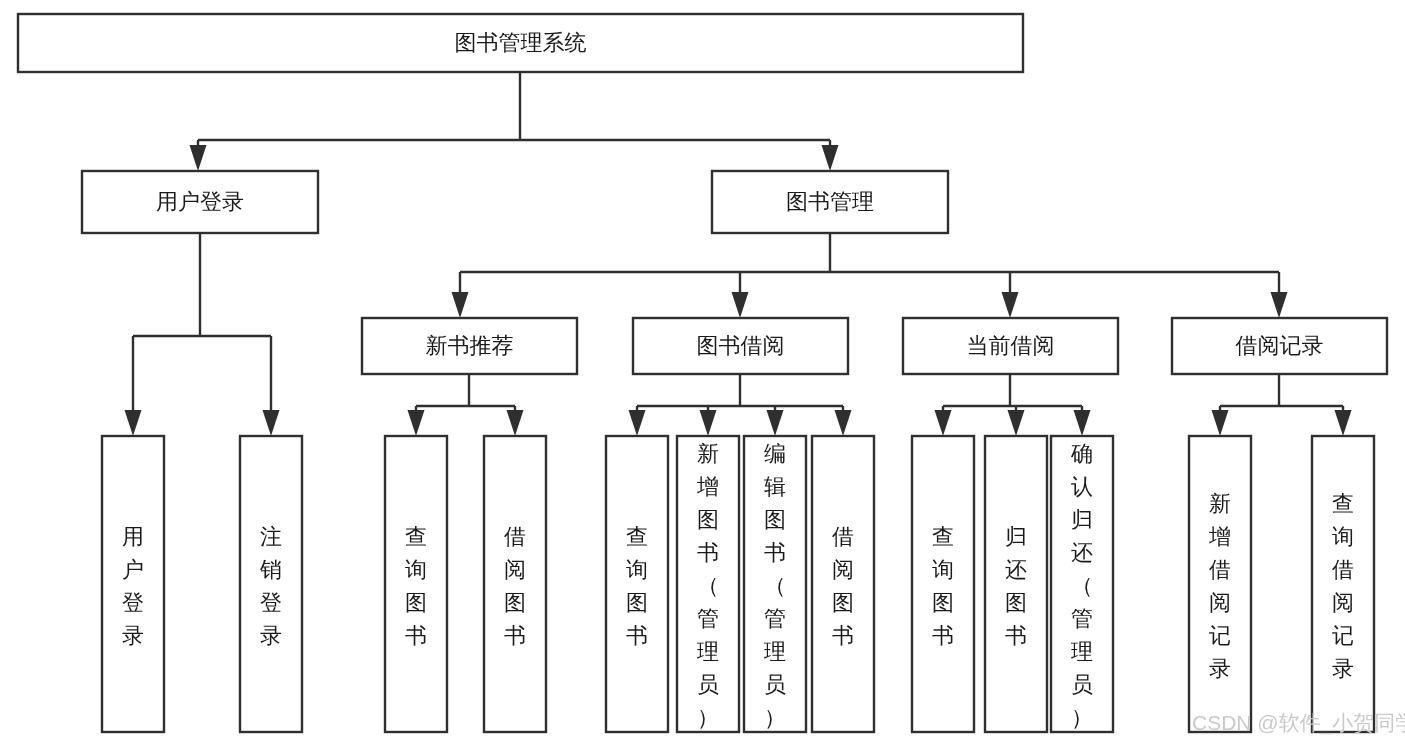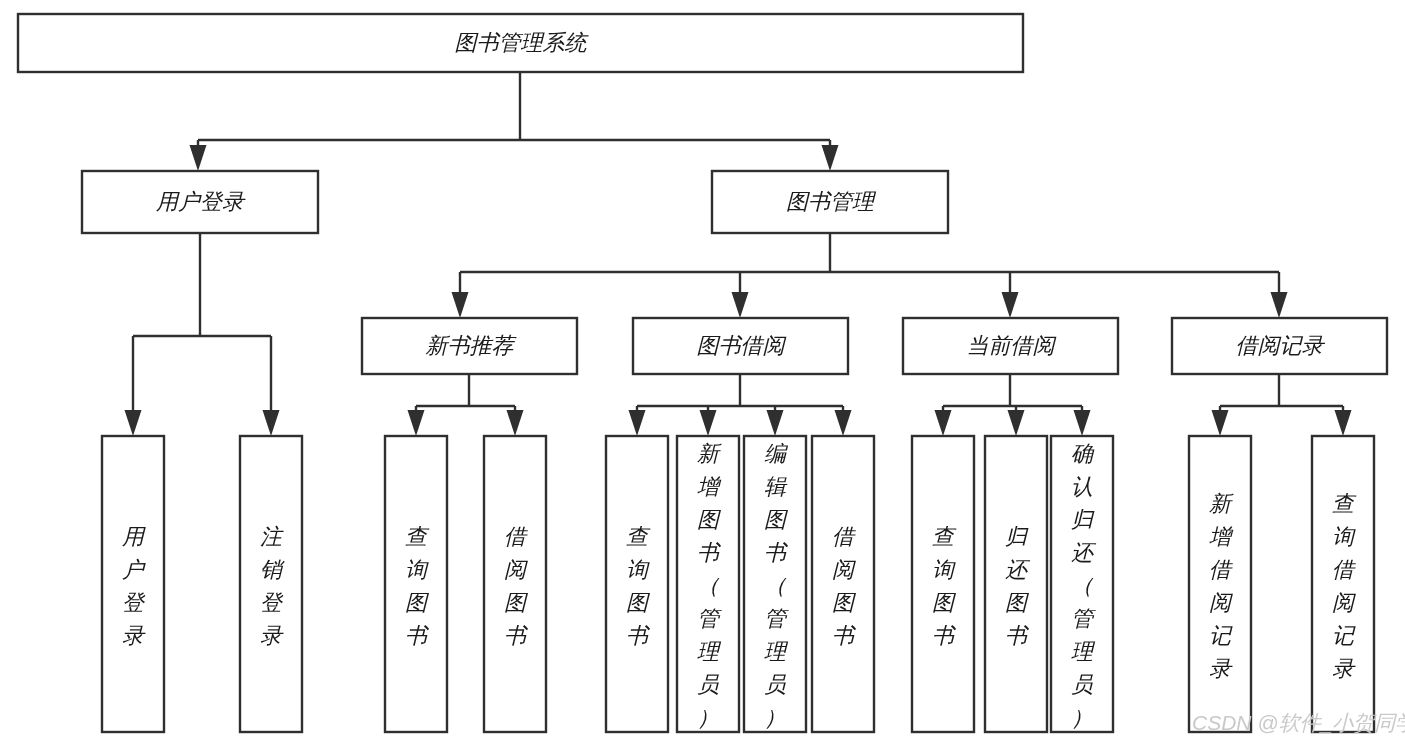--- a/index.html
+++ b/index.html
@@ -10,21 +10,20 @@
   }
   body {
     font-family: "Liberation Sans", "DejaVu Sans", sans-serif;
   }
   #diagram-root {
     position: relative;
     width: 1405px;
     height: 747px;
     background: #ffffff;
     overflow: hidden;
-    font-style: italic;
   }
   svg#flow-svg {
     position: absolute;
     left: 0;
     top: 0;
     width: 1405px;
     height: 747px;
     display: block;
   }
   .node-rect {

